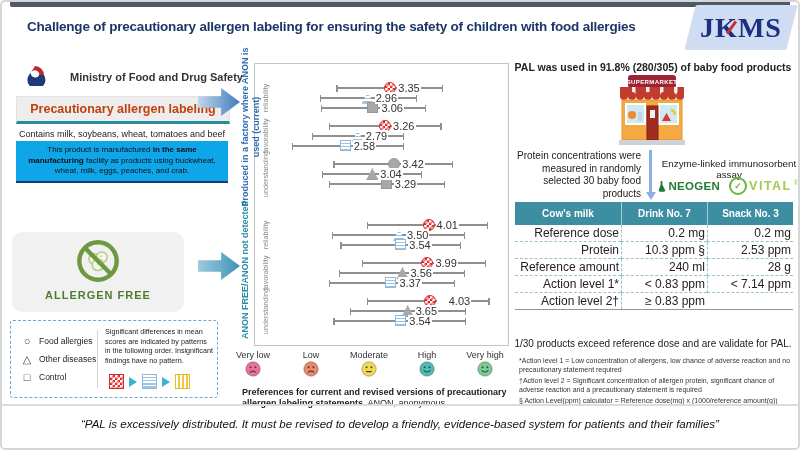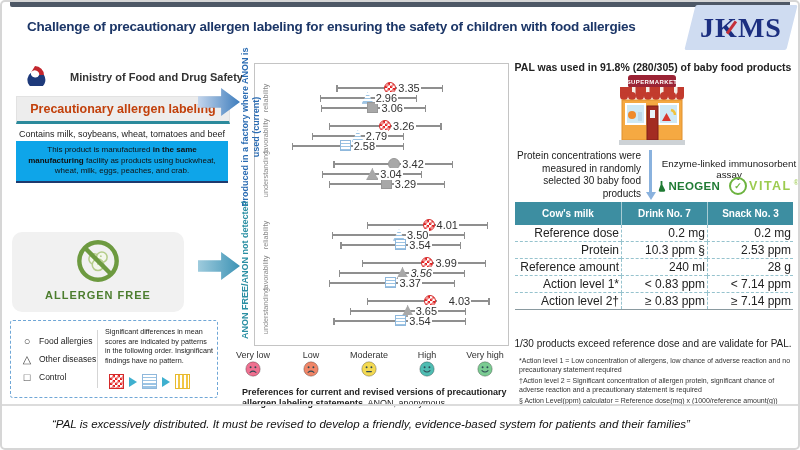--- a/index.html
+++ b/index.html
@@ -94,21 +94,21 @@
   .th+.th{border-left:1px solid rgba(255,255,255,.55);}
   .td{font-size:12px;color:#222;padding:1px 2px;text-align:right;border-bottom:1px dashed #96c3ce;}
   .td.lastrow{border-bottom:none;}
   .tdv{border-left:1px dashed #96c3ce;}
   .validate{position:absolute;left:0;top:281px;width:292px;text-align:center;font-size:10px;color:#222;}
   .footnotes{position:absolute;left:12px;top:299px;width:272px;font-size:7px;line-height:1.35;color:#333;}
   .fn-line{margin-bottom:1px;}
 
   
   .quote-bar{position:absolute;left:0;right:0;bottom:0;height:42px;border-top:2px solid #dcdcdc;}
-  .quote{position:absolute;left:50px;right:50px;top:12px;text-align:left;font-size:11.5px;font-style:italic;color:#111;font-weight:500;}
+  .quote{position:absolute;left:50px;right:50px;top:12px;text-align:center;font-size:11.5px;font-style:italic;color:#111;font-weight:500;}
 </style>
 </head>
 <body>
 
 <div class="figure">
   <div class="top-strip"></div>
 
   <div class="title">Challenge of precautionary allergen labeling for ensuring the safety of children with food allergies</div>
   <div class="jkms">
     <div class="jkms-bg"></div>
@@ -251,21 +251,21 @@
         <div class="sub-label" style="top: 203px;">favorability</div>
         <div class="err-line" style="left: 106.88px; width: 124.12px; top: 198.4px;"></div>
         <div class="err-cap" style="left: 106.88px; top: 195.5px;"></div>
         <div class="err-cap" style="left: 230px; top: 195.5px;"></div>
         <div class="marker mk-circle pat-red-check" style="left: 166.42px; top: 193px;"></div>
         <div class="val-label" style="left: 179.42px; top: 193px;">3.99</div>
         <div class="err-line" style="left: 83.68px; width: 125.86px; top: 208.4px;"></div>
         <div class="err-cap" style="left: 83.68px; top: 205.5px;"></div>
         <div class="err-cap" style="left: 208.54px; top: 205.5px;"></div>
         <div class="marker mk-triangle pat-gray" style="left: 141.48px; top: 203px;"></div>
-        <div class="val-label" style="left: 154.48px; top: 203px; font-style: italic;">3.56</div>
+        <div class="val-label" style="left: 154.48px; top: 203px;">3.56</div>
         <div class="err-line" style="left: 73.82px; width: 125.86px; top: 218.4px;"></div>
         <div class="err-cap" style="left: 73.82px; top: 215.5px;"></div>
         <div class="err-cap" style="left: 198.68px; top: 215.5px;"></div>
         <div class="marker mk-square pat-blue-stripe" style="left: 130.46px; top: 213px;"></div>
         <div class="val-label" style="left: 143.46px; top: 213px;">3.37</div>
         <div class="sub-label" style="top: 241px;">understanding</div>
         <div class="err-line" style="left: 112.1px; width: 122.38px; top: 236.4px;"></div>
         <div class="err-cap" style="left: 112.1px; top: 233.5px;"></div>
         <div class="err-cap" style="left: 233.48px; top: 233.5px;"></div>
         <div class="marker mk-circle pat-red-check" style="left: 168.74px; top: 231px;"></div>
@@ -409,21 +409,20 @@
         <div class="td tdv">10.3 ppm §</div>
         <div class="td tdv">2.53 ppm</div>
         <div class="td">Reference amount</div>
         <div class="td tdv">240 ml</div>
         <div class="td tdv">28 g</div>
         <div class="td">Action level 1*</div>
         <div class="td tdv">&lt; 0.83 ppm</div>
         <div class="td tdv">&lt; 7.14 ppm</div>
         <div class="td lastrow">Action level 2†</div>
         <div class="td tdv lastrow">≥ 0.83 ppm</div>
-        <div class="td tdv lastrow">≥ 7.14 ppm</div>
       </div>
     <div class="validate">1/30 products exceed reference dose and are validate for PAL.</div>
     <div class="footnotes">
         <div class="fn-line">*Action level 1 = Low concentration of allergens, low chance of adverse reaction and no precautionary statement required</div>
         <div class="fn-line">†Action level 2 = Significant concentration of allergen protein, significant chance of adverse reaction and a precautionary statement is required</div>
         <div class="fn-line">§ Action Level(ppm) calculator = Reference dose(mg) x (1000/reference amount(g))</div>
       </div>
   </div>
 
   <div class="quote-bar">

